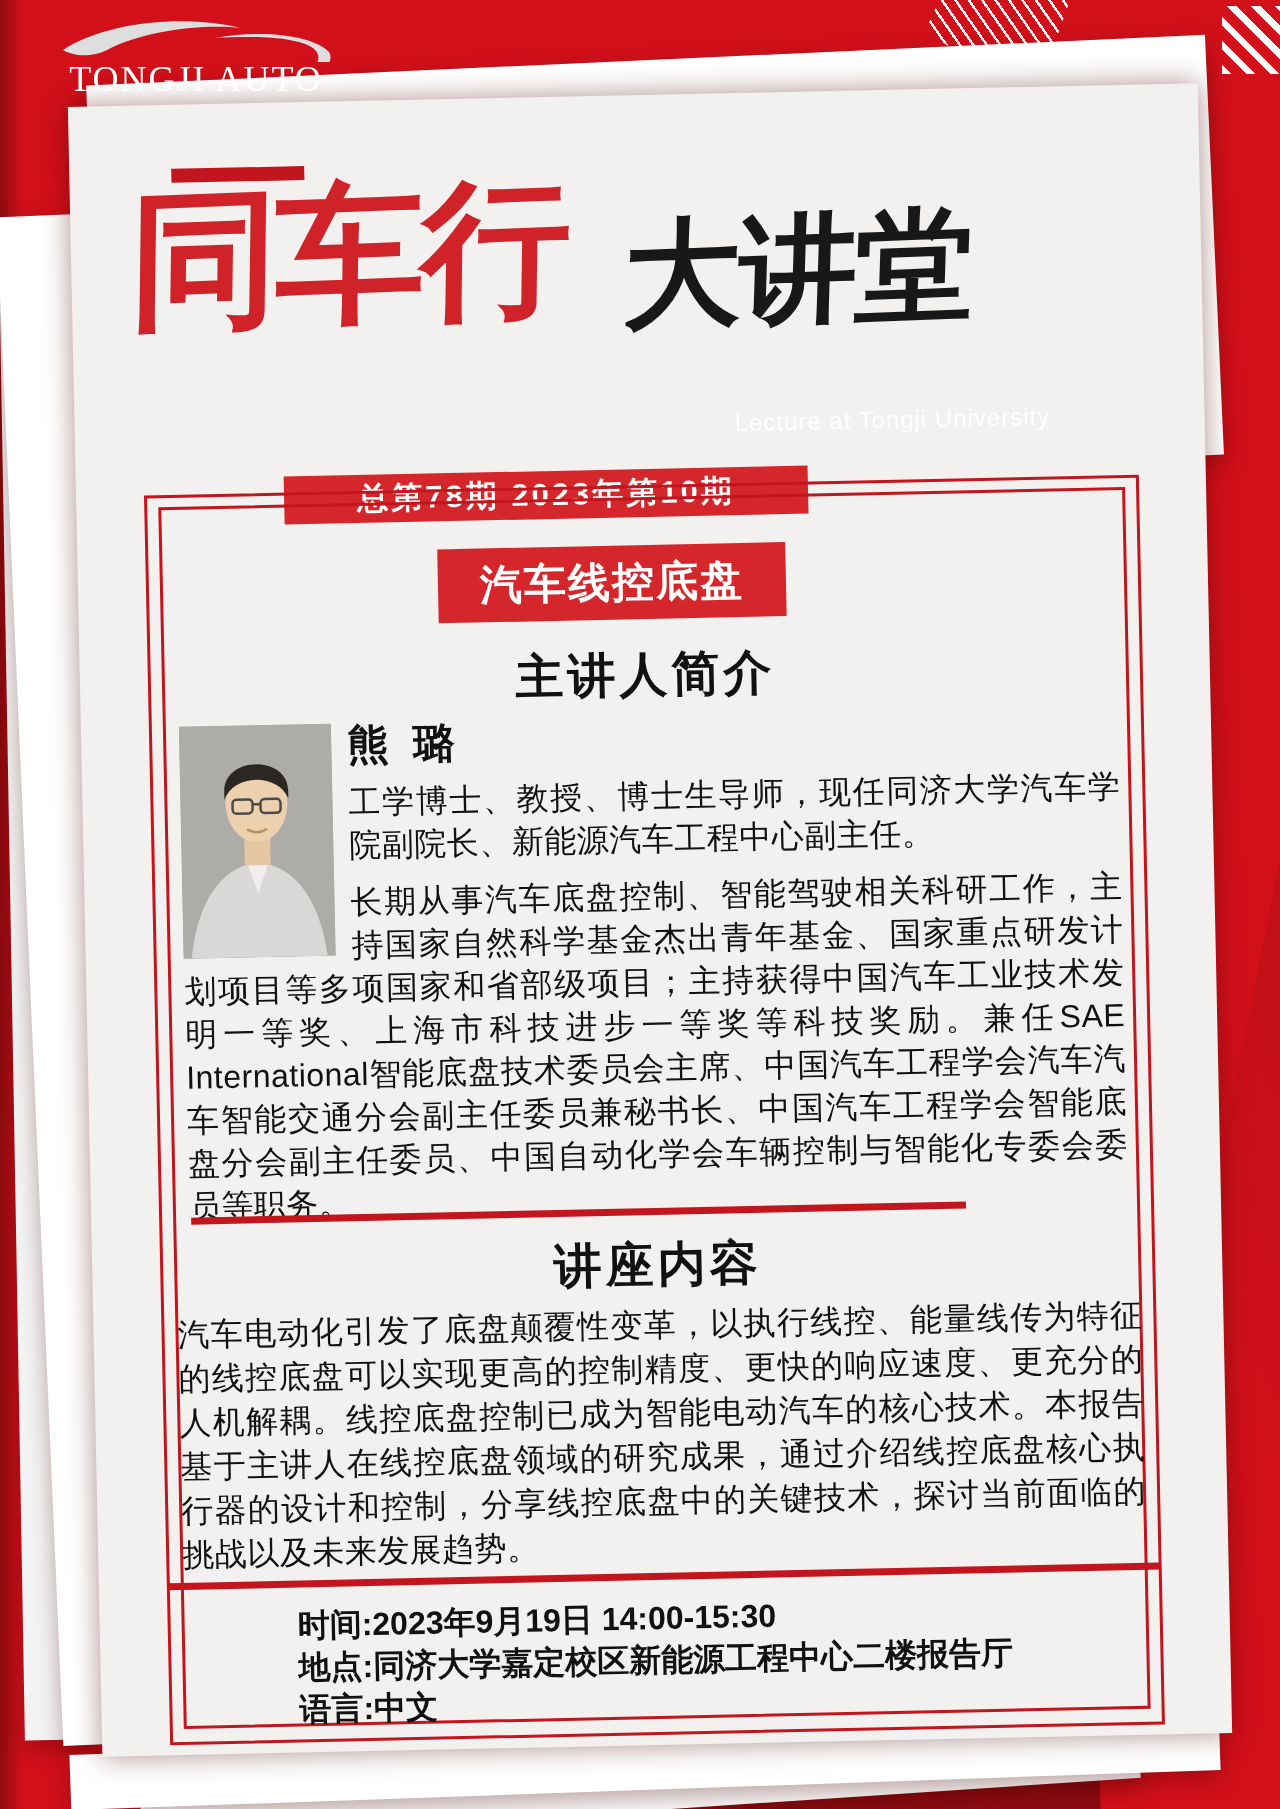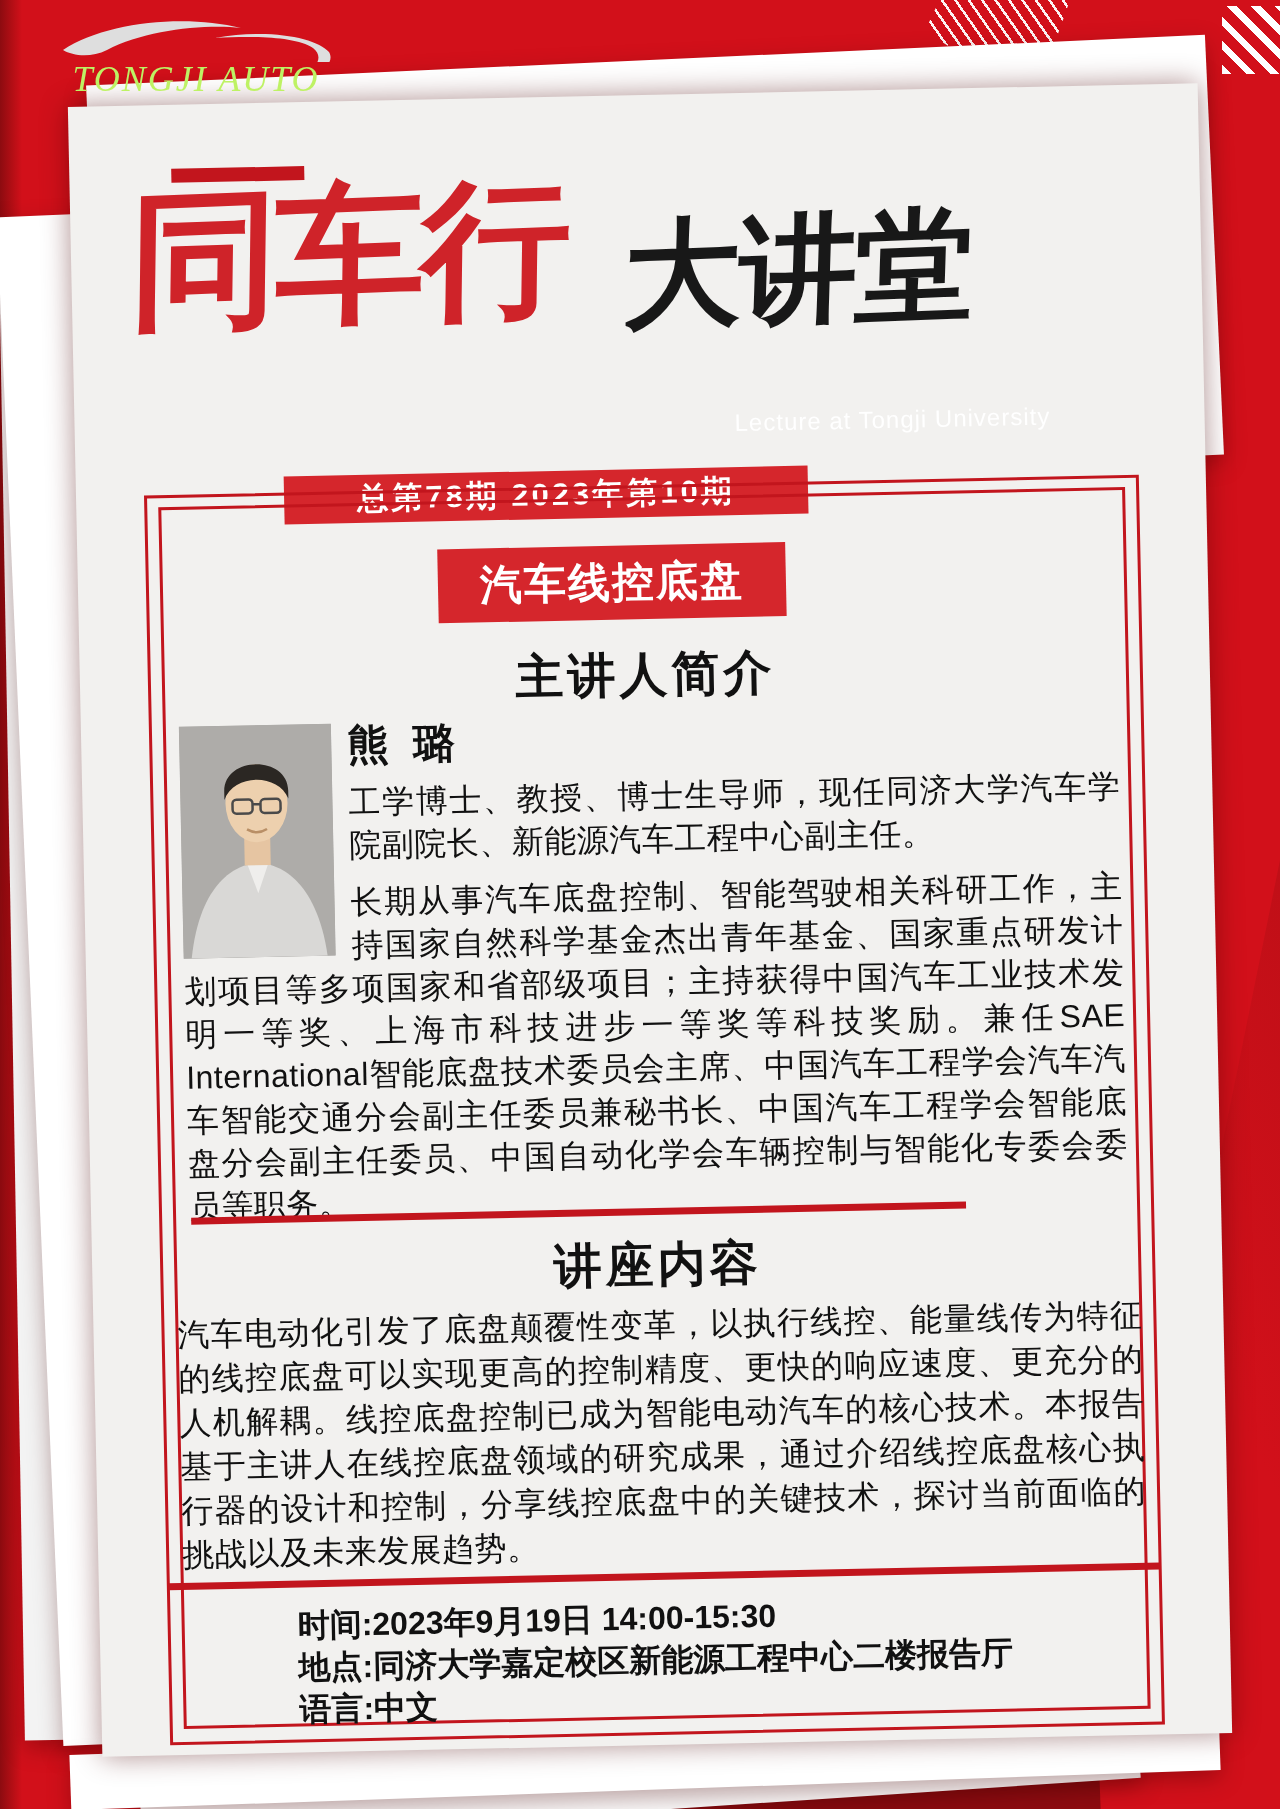--- a/index.html
+++ b/index.html
@@ -29,21 +29,21 @@
   .wedge{position:absolute;left:200px;top:1775px;width:900px;height:50px;transform:rotate(-2deg);
     background:#8e0c11;z-index:1;}
   
   .paper{position:absolute;left:85px;top:95px;width:1130px;height:1650px;
     transform:rotate(-1.2deg);background:#f2f1ef;z-index:4;
     box-shadow:0 0 28px rgba(70,0,0,.45);}
   
   .logo{position:absolute;left:45px;top:10px;width:300px;height:92px;z-index:5;color:#dcdcdc;}
   .logo svg{display:block}
   .logo-text{position:absolute;left:16px;top:48px;width:270px;text-align:center;
-    font-family:"Liberation Serif","DejaVu Serif",serif;font-size:36px;letter-spacing:2px;color:#bef264;font-style:italic;}
+    font-family:"Liberation Serif","DejaVu Serif",serif;font-size:36px;letter-spacing:2px;color:#ffffff;}
   
   .deco-bar{position:absolute;left:102px;top:64px;width:133px;height:14px;background:#c2151d;}
   .title-red{position:absolute;left:58px;top:78px;width:470px;
     font-size:150px;font-weight:900;color:#cf2329;letter-spacing:-4px;
     transform:skewX(-3deg) rotate(-1deg);line-height:1;white-space:nowrap;}
   .title-black{position:absolute;left:552px;top:118px;width:380px;
     font-size:118px;font-weight:900;color:#181818;letter-spacing:-2px;
     transform:skewX(-4deg) rotate(-1deg);line-height:1;white-space:nowrap;}
   .subtitle-en{position:absolute;left:660px;top:316px;width:420px;
     font-size:24px;letter-spacing:1px;color:rgba(255,255,255,.96);white-space:nowrap;}

